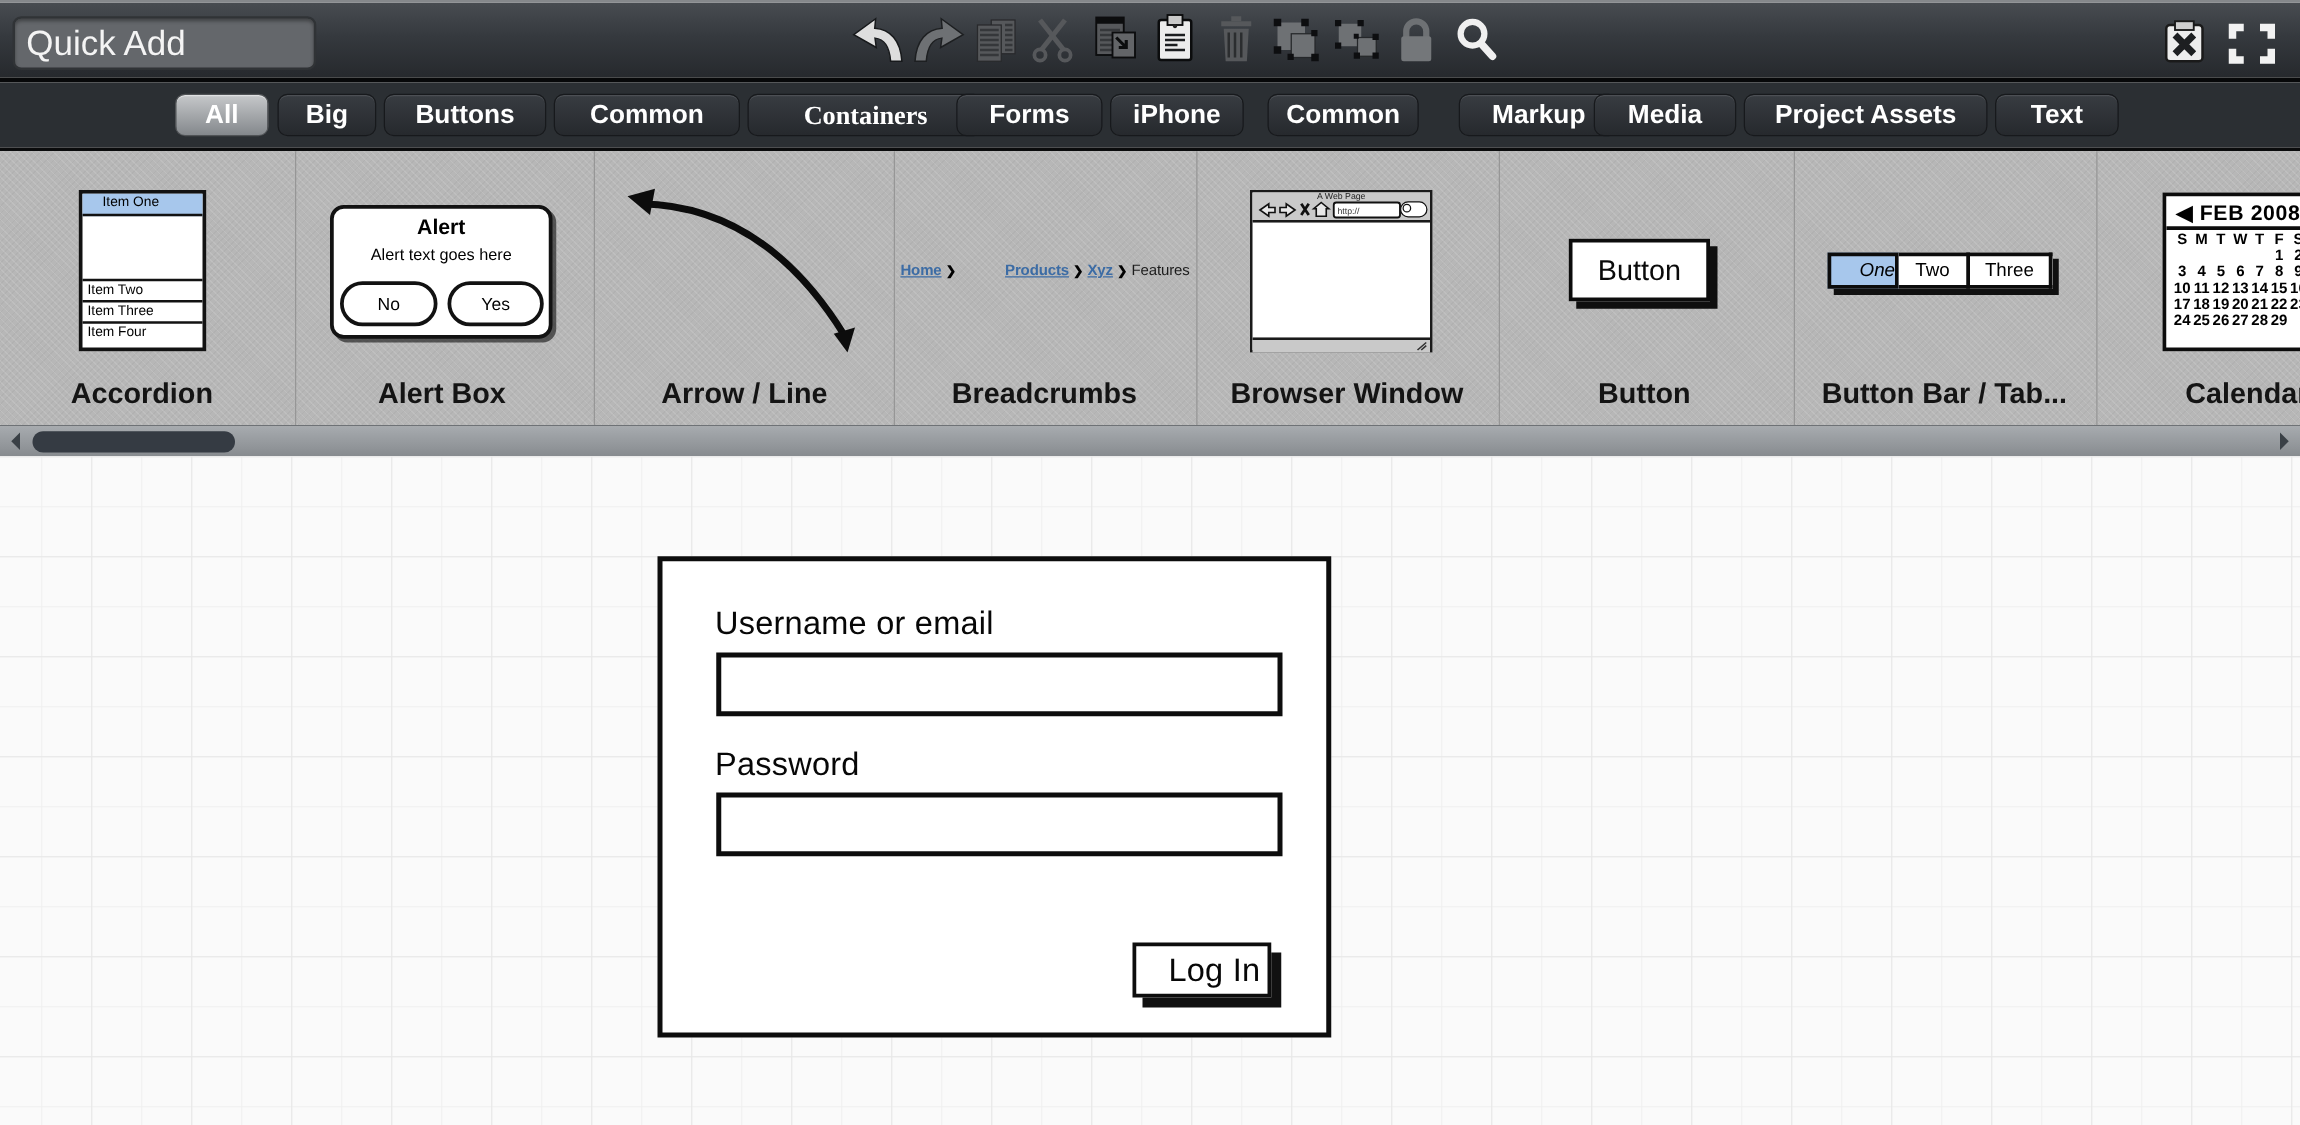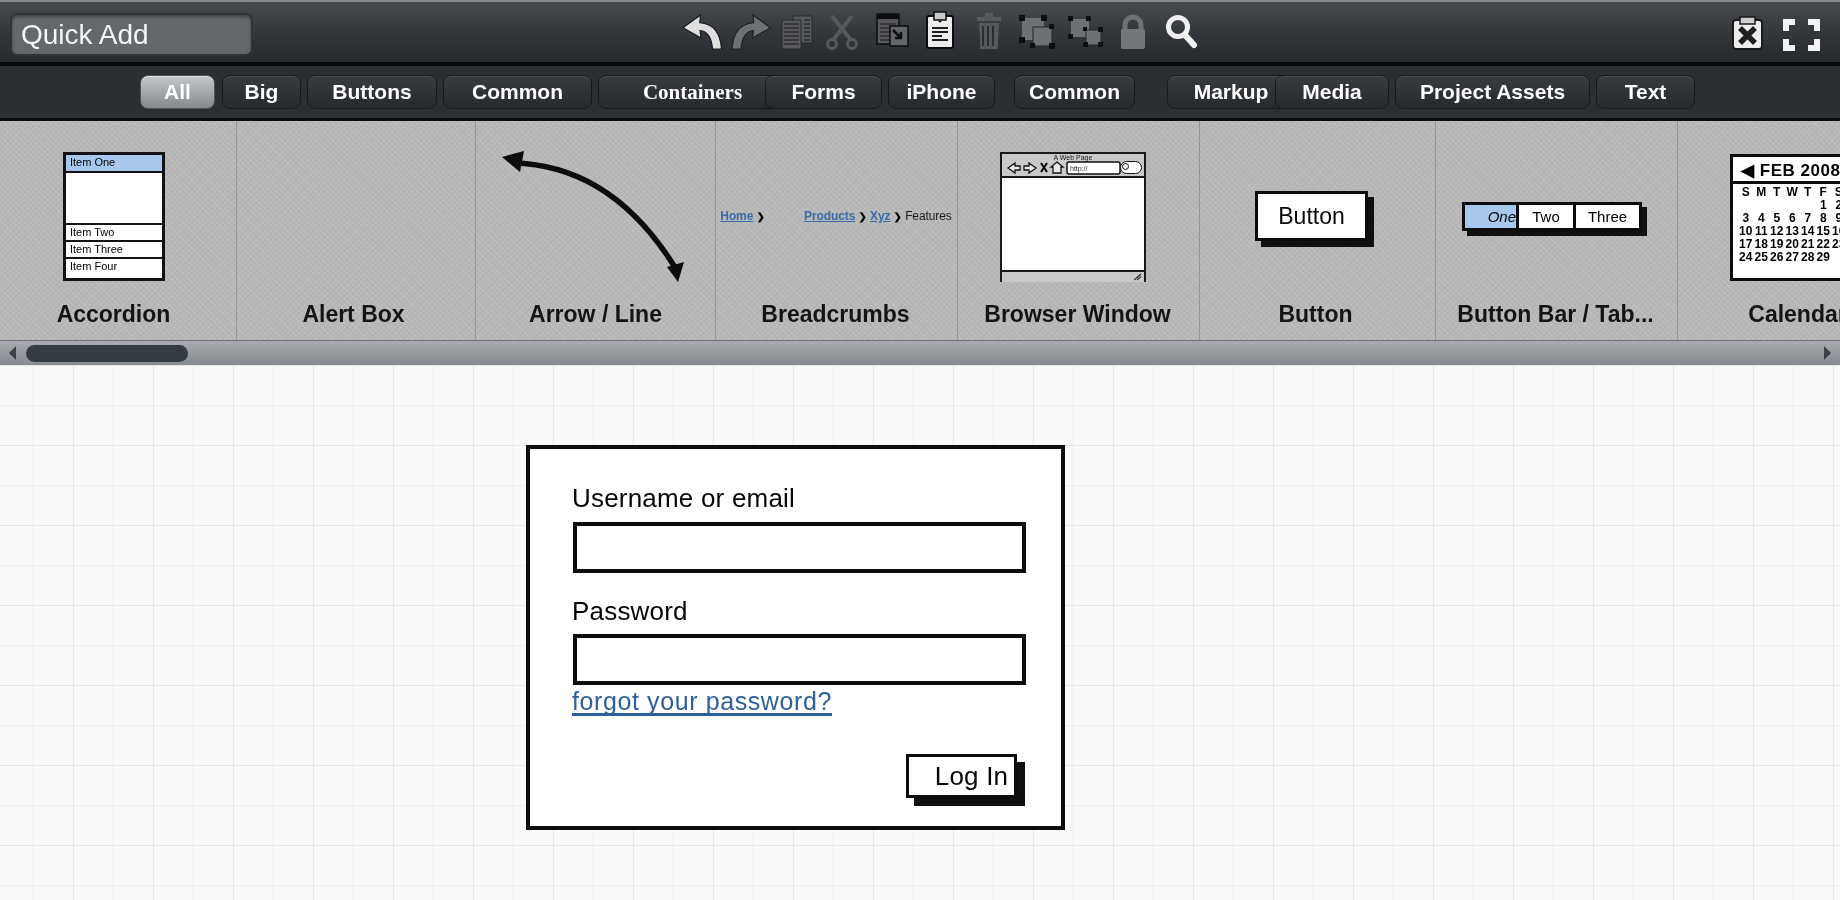--- a/index.html
+++ b/index.html
@@ -189,27 +189,33 @@
 <div id="palette" class="abs">
   <div class="sep" style="left:236px;"></div>
   <div class="sep" style="left:475px;"></div>
   <div class="sep" style="left:715px;"></div>
   <div class="sep" style="left:957px;"></div>
   <div class="sep" style="left:1199px;"></div>
   <div class="sep" style="left:1435px;"></div>
   <div class="sep" style="left:1677px;"></div>
 
   <div class="abs" style="left:63px;top:31px;width:102px;height:129px;box-sizing:border-box;background:#fff;border:3px solid #121212;">
-    <div style="height:16px;background:#a7c7ec;border-bottom:2px solid #121212;font-size:11px;line-height:15px;padding-left:4px;">Item One</div>
+    <div style="height:16px;background:#a7c7ec;border-bottom:2px solid #121212;font-size:11px;line-height:15px;padding-left:16px;">Item One</div>
     <div style="height:50px;border-bottom:2px solid #121212;"></div>
     <div style="height:15px;border-bottom:2px solid #121212;font-size:11px;line-height:15px;padding-left:4px;">Item Two</div>
     <div style="height:15px;border-bottom:2px solid #121212;font-size:11px;line-height:15px;padding-left:4px;">Item Three</div>
     <div style="height:16px;font-size:11px;line-height:15px;padding-left:4px;">Item Four</div>
   </div>
 
+  <div class="abs" style="left:264px;top:43px;width:178px;height:107px;box-sizing:border-box;background:#fff;border:3px solid #121212;border-radius:11px;box-shadow:3px 3px 0 rgba(15,15,15,.6);">
+    <div style="text-align:center;font-size:17px;font-weight:bold;margin-top:5px;">Alert</div>
+    <div style="text-align:center;font-size:13px;margin-top:4px;">Alert text goes here</div>
+    <div class="abs" style="left:5px;top:58px;width:78px;height:36px;box-sizing:border-box;border:3px solid #121212;border-radius:18px;text-align:center;font-size:14px;line-height:31px;">No</div>
+    <div class="abs" style="left:91px;top:58px;width:77px;height:36px;box-sizing:border-box;border:3px solid #121212;border-radius:18px;text-align:center;font-size:14px;line-height:31px;">Yes</div>
+  </div>
 
   <svg class="abs" style="left:475px;top:0;" width="240" height="180" viewBox="0 0 240 180">
     <path d="M38 42 Q 137 44 201 148" fill="none" stroke="#0c0c0c" stroke-width="5.5"></path>
     <path d="M45 51 L27 36 L49 30 Z" fill="#0c0c0c"></path>
     <path d="M192 146 L203 161 L209 141 Z" fill="#0c0c0c"></path>
   </svg>
 
   <div class="abs" style="left:715px;top:88px;width:242px;text-align:center;font-size:12px;font-weight:bold;white-space:nowrap;letter-spacing:-.1px;">
     <span style="color:#3c6ca5;text-decoration:underline;">Home</span>
     <span style="font-size:10px;">❯</span>
@@ -277,16 +283,15 @@
   <div class="sarrow" style="left:2px;border-right-color:#3a4046;"></div>
   <div class="sarrow" style="left:1824px;border-left-color:#3a4046;"></div>
 </div>
 
 <div id="canvas" class="abs">
   <div id="form" class="abs">
     <div class="mlabel" style="top:34px;">Username or email</div>
     <div class="minput" style="top:73px;"></div>
     <div class="mlabel" style="top:147px;">Password</div>
     <div class="minput" style="top:185px;"></div>
-    <div id="flink">forgot your password?</div>
     <div id="loginbtn">Log In</div>
   </div>
 </div>
 
 </body></html>

